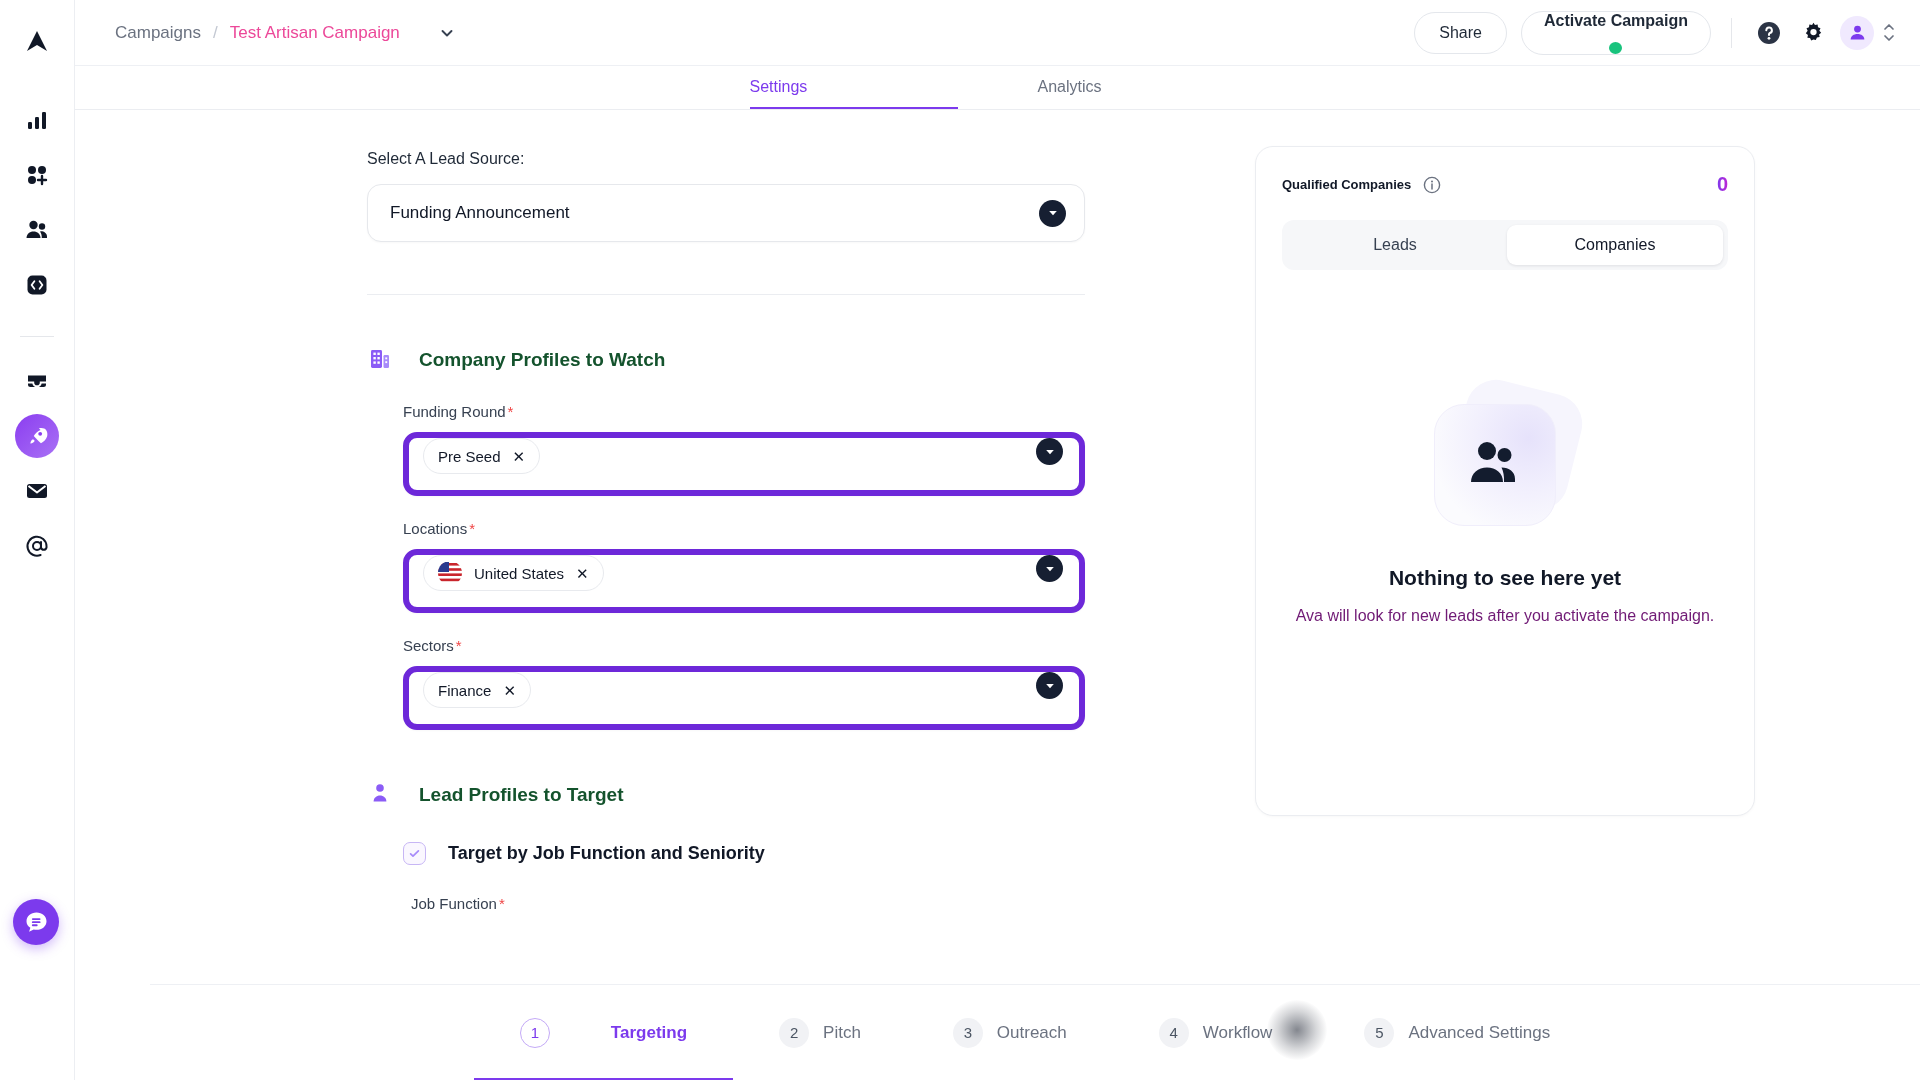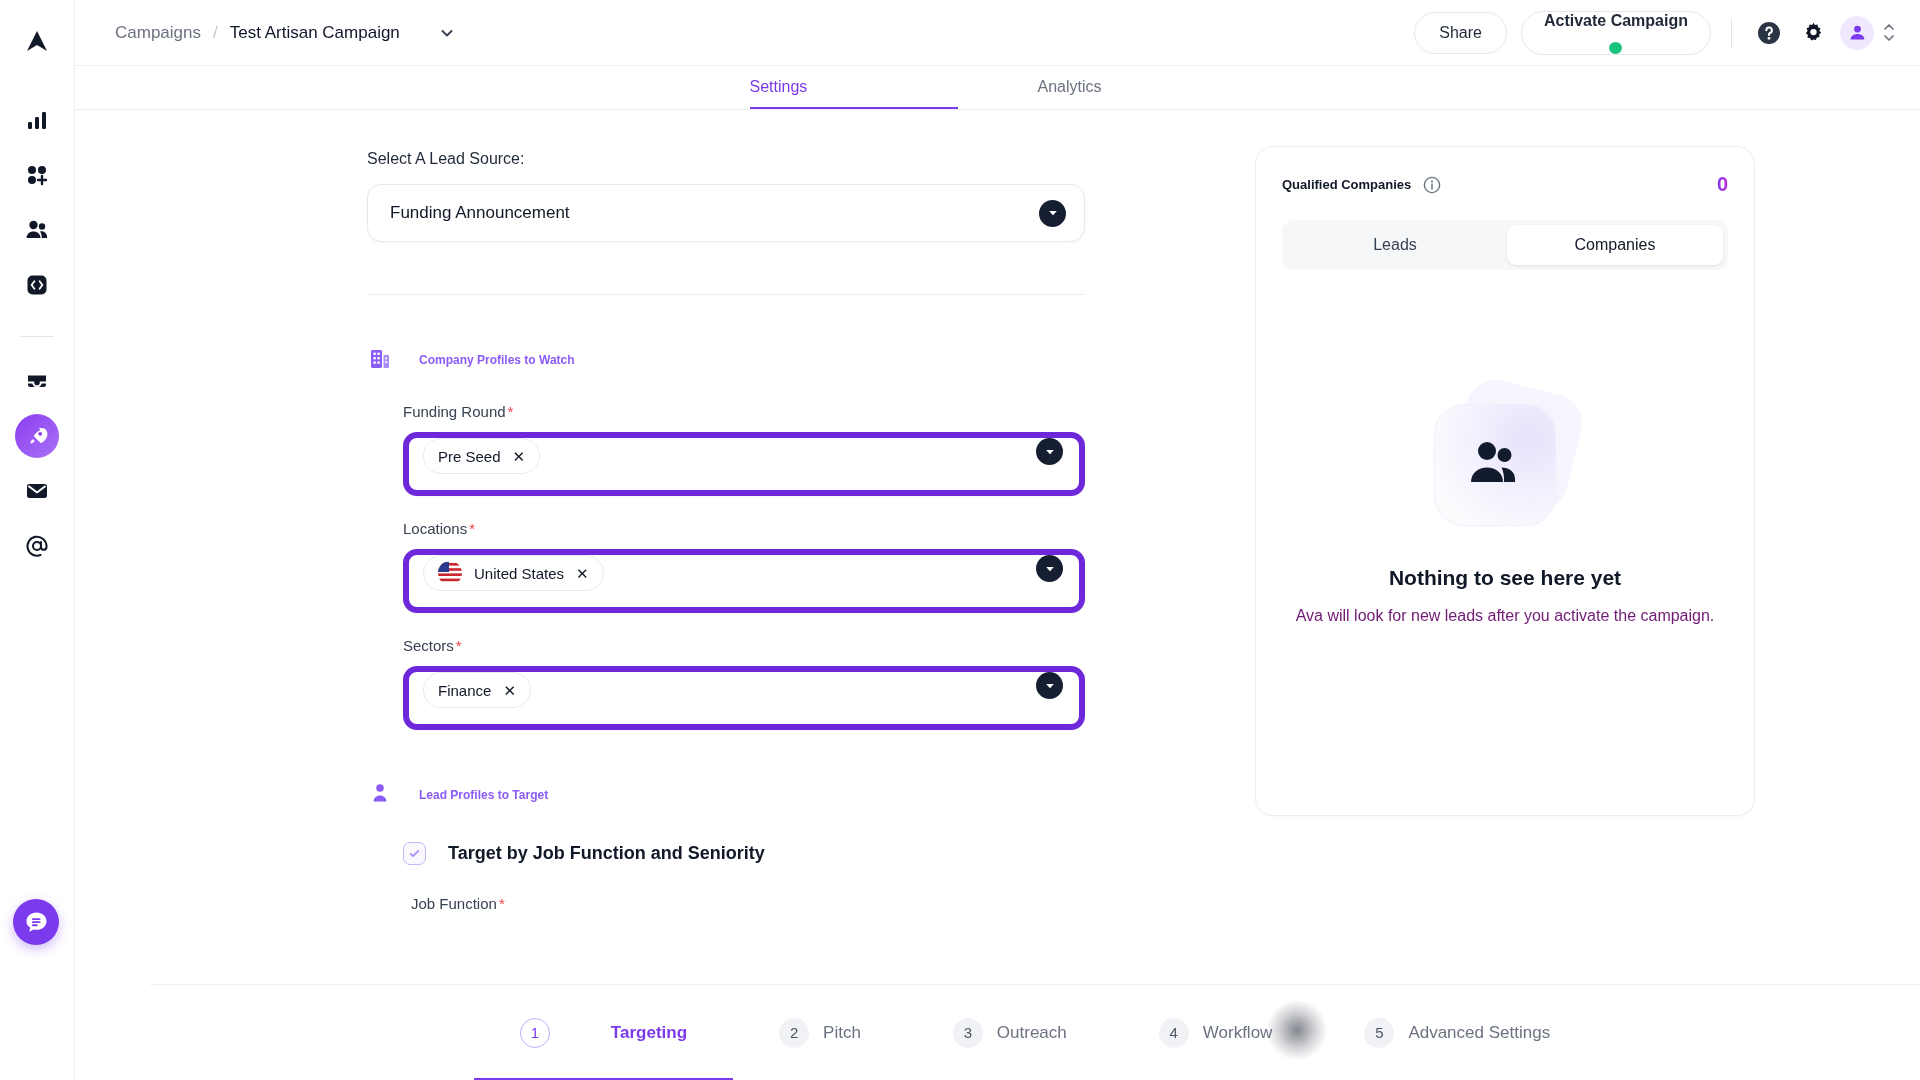--- a/index.html
+++ b/index.html
@@ -35,21 +35,21 @@
   .main { flex: 1; display: flex; flex-direction: column; height: 1080px; position: relative; }
 
   
   .header {
     height: 66px; flex: 0 0 66px; display: flex; align-items: center;
     padding: 0 24px 0 40px; background: #fff; border-bottom: 1px solid #eef0f4;
   }
   .crumb { display: flex; align-items: center; gap: 12px; }
   .crumb-link { font-size: 17px; color: #6b7280; cursor: pointer; }
   .crumb-sep { font-size: 17px; color: #c3c8d2; }
-  .crumb-current { font-size: 17px; color: #0f172a; font-weight: 500; }
+  .crumb-current { font-size: 17px; color: #ec4899; font-weight: 500; }
   .crumb-caret { margin-left: 26px; cursor: pointer; display:flex; }
   .header-spacer { flex: 1; }
   .btn {
     border-radius: 999px; border: 1px solid #e4e7ec; background: #fff;
     font-size: 16px; color: #1f2937; cursor: pointer; display: flex;
     align-items: center; justify-content: center;
   }
   .btn-share { height: 42px; padding: 0 24px; margin-right: 14px; }
   .btn-activate { height: 44px; padding: 0 22px; font-weight: 600; gap: 12px; flex-direction: column; }
   .dot-green { width: 13px; height: 13px; border-radius: 50%; background: #19c37d; display:block;}
@@ -86,21 +86,21 @@
   .select-value { font-size: 17px; color: #111827; flex: 1; }
   .caret-circle {
     width: 27px; height: 27px; border-radius: 50%; background: #161f32;
     display: flex; align-items: center; justify-content: center; flex: 0 0 27px;
   }
   .lead-source { width: 718px; }
 
   .divider { width: 718px; height: 1px; background: #ebedf1; margin: 52px 0 0; }
 
   .section-head { display: flex; align-items: center; gap: 26px; margin: 50px 0 28px; }
-  .section-title { font-size: 12px; font-weight: 600; color: #8b5cf6; }
+  .section-title { font-size: 19px; font-weight: 600; color: #14532d; }
 
   .sub-field { margin-left: 36px; width: 682px; margin-bottom: 24px; }
   .sub-label { font-size: 15px; color: #374151; margin-bottom: 12px; }
   .req { color: #ef4444; margin-left: 2px; }
   .chip-box {
     min-height: 58px; border: 6px solid #6d28d9; border-radius: 14px; background: #fff;
     display: flex; align-items: flex-start; padding: 0 16px 16px 14px; cursor: pointer;
     box-shadow: 0 1px 2px rgba(16,24,40,.03);
   }
   .chips { flex: 1; display: flex; align-items: center; gap: 8px; }

